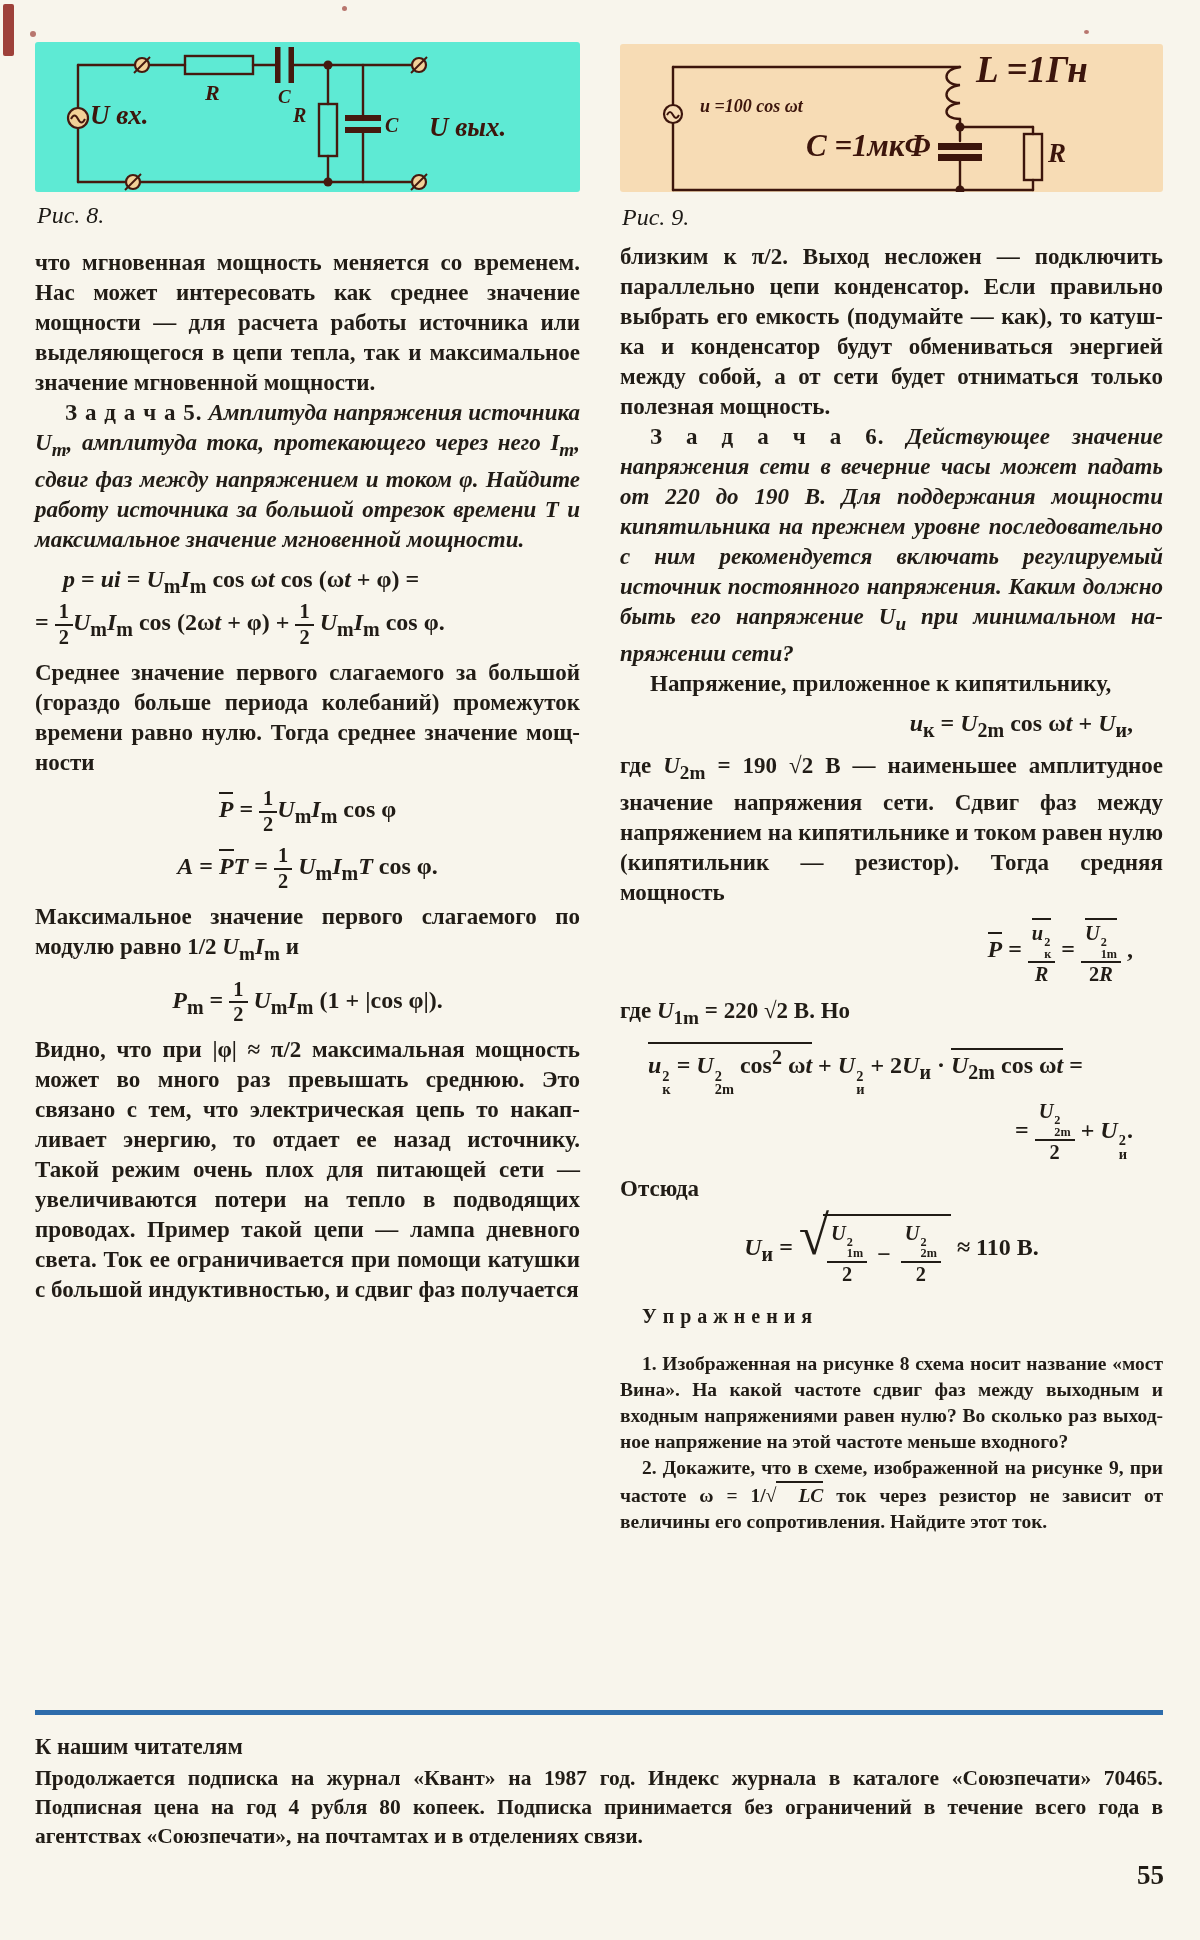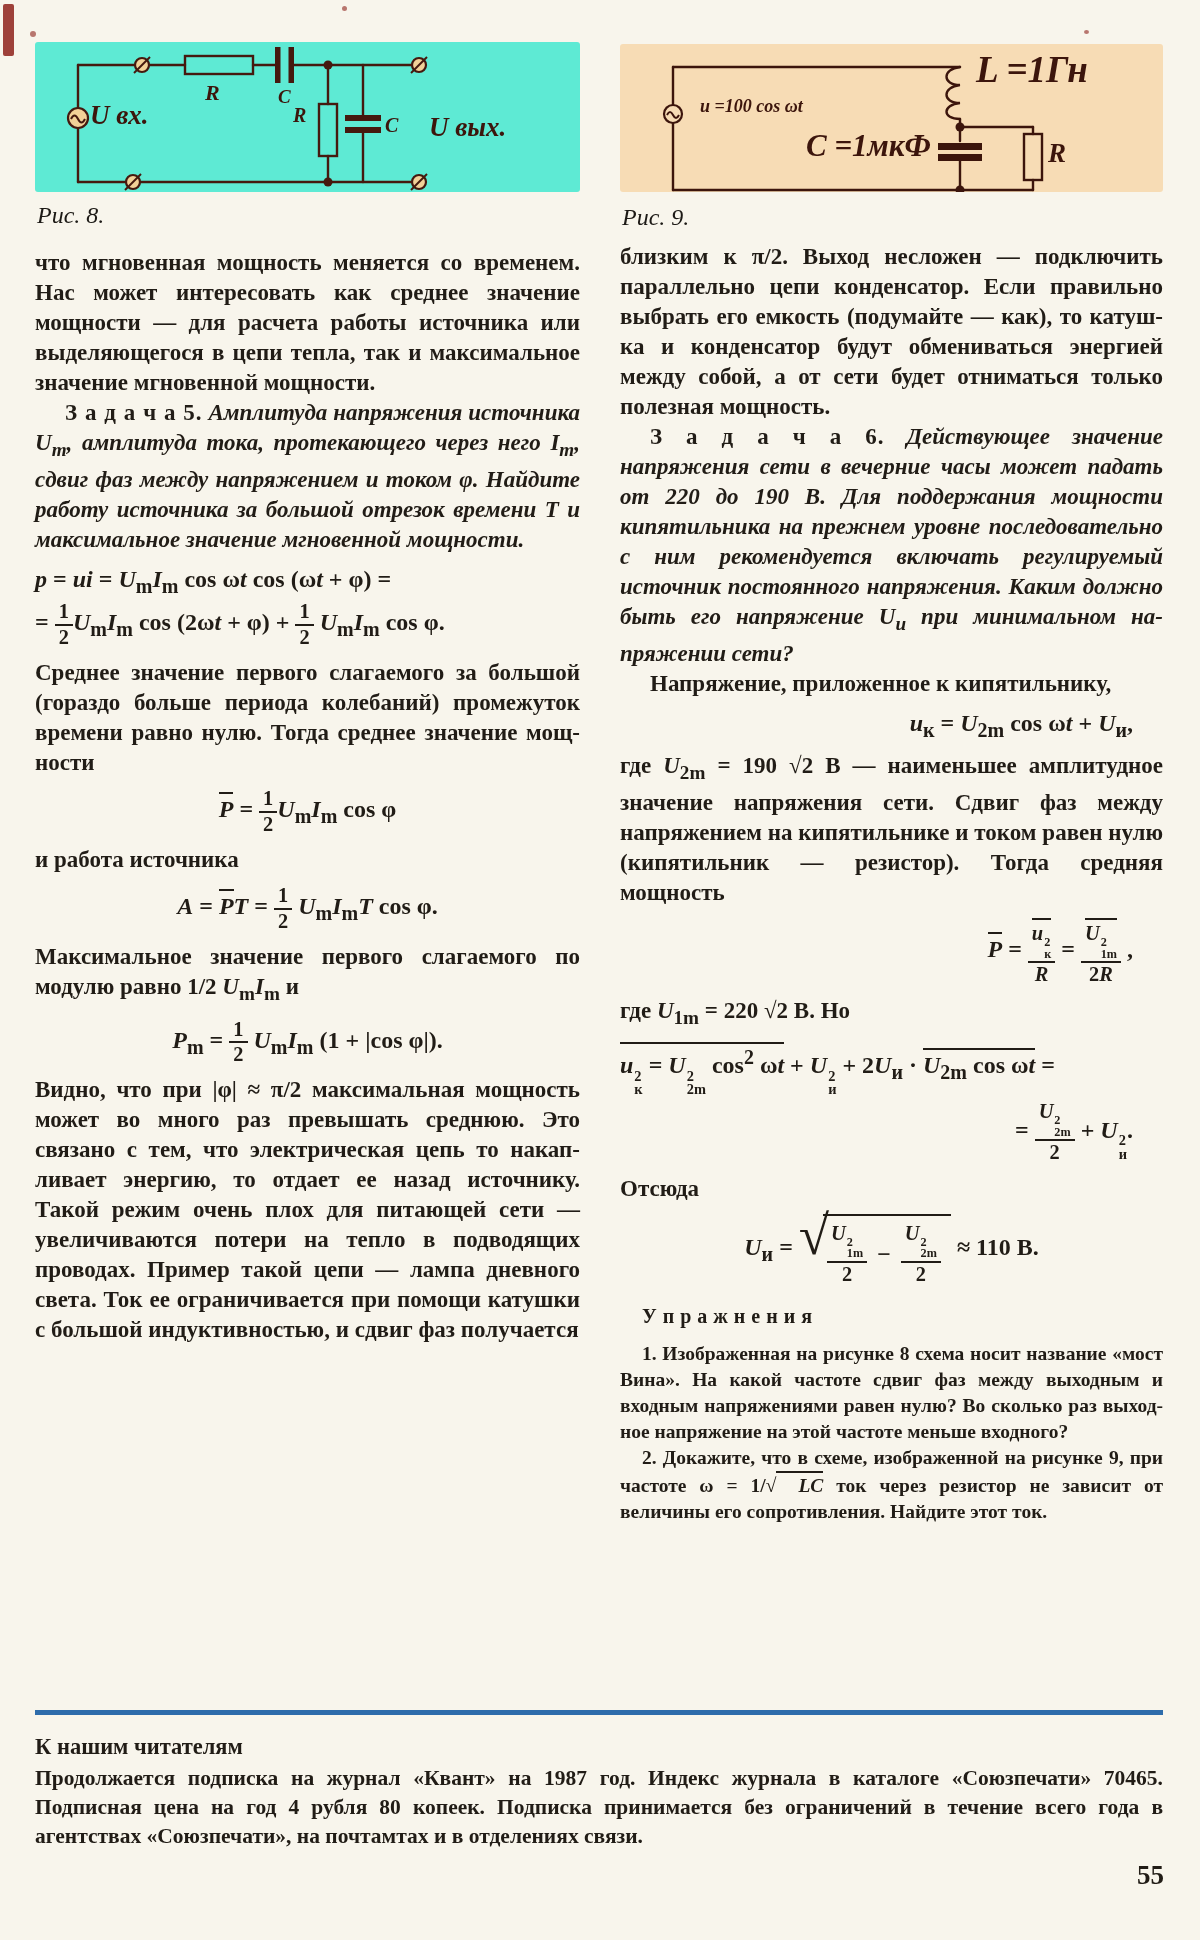--- a/index.html
+++ b/index.html
@@ -24,32 +24,32 @@
   #left-col  { left:35px;  top:248px; width:545px; }
   #right-col { left:620px; top:242px; width:543px; }
   .col p { margin:0; }
   .indent { text-indent:30px; }
   .it { font-style:italic; }
   .tlabel { letter-spacing:1px;font-family:Liberation Serif, serif; }
   
   .formula { font-size:24px; line-height:1.2; text-align:center; margin:10px 0; font-weight:bold; }
   .f-left { text-align:left; }
   .f-right { text-align:right; padding-right:30px; }
-  .tight-b { margin-bottom:2px; }
+  .tight-b { margin-bottom:2px;margin-left:28px; }
   .tight-t { margin-top:4px; }
   .fr { display:inline-block; vertical-align:middle; text-align:center; line-height:1.05; font-size:0.85em; }
   .fr > .t { display:block; border-bottom:2px solid currentColor; padding:0 4px 1px; }
   .fr > .b { display:block; padding-top:1px; }
   .avg { border-top:2px solid currentColor; display:inline-block; padding-top:2px; line-height:1.1; }
   .ss { display:inline-flex; flex-direction:column; align-items:flex-start; vertical-align:-0.5em; line-height:0.95; font-size:0.6em; margin-left:1px; }
   .sqrt { display:inline-flex; align-items:flex-start; vertical-align:middle; }
   .sq { font-size:2.3em; line-height:0.8; font-weight:normal; }
   .sqb { border-top:2.5px solid currentColor; padding:7px 10px 0 4px; margin-left:-6px; display:inline-flex; align-items:center; gap:10px; }
   
-  .ex-title { font-size:20px; margin:16px 0 10px; text-indent:22px; letter-spacing:0.5px; }
+  .ex-title { font-size:20px; margin:16px 0 20px; text-indent:22px; letter-spacing:0.5px; }
   .ex { font-size:19.5px; line-height:26px; }
   .ex p { text-indent:22px; margin:0; }
   
   #rule { position:absolute; left:35px; top:1710px; width:1128px; height:5px; background:#2e6cab; }
   #footer-head { position:absolute; left:35px; top:1734px; font-size:22.5px; font-weight:bold; }
   #footer-text { position:absolute; left:35px; top:1764px; width:1128px; font-size:21.5px; line-height:29px; font-weight:bold; text-align:justify; }
   #page-num { position:absolute; left:1080px; top:1860px; width:84px; text-align:right; font-size:27px; font-weight:bold; }
   
   .artifact { position:absolute; background:#8e211b; opacity:0.85; }
   #art-bar { left:3px; top:4px; width:11px; height:52px; border-radius:2px; }
@@ -149,21 +149,20 @@
   </div>
   <div class="caption" id="cap9">Рис. 9.</div>
 
   <div class="col" id="left-col">
     <p>что мгновенная мощность меняется со временем. Нас может интересовать как среднее значение мощности — для расчета работы источника или выде­ляющегося в цепи тепла, так и макси­мальное значение мгновенной мощ­ности.</p>
     <p class="indent"><span class="tlabel">З а д а ч а  5.</span> <span class="it">Амплитуда напряже­ния источника <i>U</i><sub>m</sub>, амплитуда тока, протекающего через него <i>I</i><sub>m</sub>, сдвиг фаз между напряжением и током φ. Найдите работу источника за большой отрезок времени <i>T</i> и максимальное значение мгновенной мощности.</span></p>
     <div class="formula f-left tight-b"><i>p</i> = <i>ui</i> = <i>U</i><sub>m</sub><i>I</i><sub>m</sub> cos ω<i>t</i> cos (ω<i>t</i> + φ) =</div>
     <div class="formula f-left tight-t">= <span class="fr"><span class="t">1</span><span class="b">2</span></span><i>U</i><sub>m</sub><i>I</i><sub>m</sub> cos (2ω<i>t</i> + φ) + <span class="fr"><span class="t">1</span><span class="b">2</span></span> <i>U</i><sub>m</sub><i>I</i><sub>m</sub> cos φ.</div>
     <p>Среднее значение первого слагаемого за большой (гораздо больше периода колебаний) промежуток времени рав­но нулю. Тогда среднее значение мощ­ности</p>
     <div class="formula"><span class="avg"><i>P</i></span> = <span class="fr"><span class="t">1</span><span class="b">2</span></span><i>U</i><sub>m</sub><i>I</i><sub>m</sub> cos φ</div>
-    <p>и работа источника</p>
     <div class="formula"><i>A</i> = <span class="avg"><i>P</i></span><i>T</i> = <span class="fr"><span class="t">1</span><span class="b">2</span></span> <i>U</i><sub>m</sub><i>I</i><sub>m</sub><i>T</i> cos φ.</div>
     <p>Максимальное значение первого сла­гаемого по модулю равно 1/2 <i>U</i><sub>m</sub><i>I</i><sub>m</sub> и</p>
     <div class="formula"><i>P</i><sub>m</sub> = <span class="fr"><span class="t">1</span><span class="b">2</span></span> <i>U</i><sub>m</sub><i>I</i><sub>m</sub> (1 + |cos φ|).</div>
     <p>Видно, что при |φ| ≈ π/2 максималь­ная мощность может во много раз превышать среднюю. Это связано с тем, что электрическая цепь то накап­ливает энергию, то отдает ее назад источнику. Такой режим очень плох для питающей сети — увеличиваются потери на тепло в подводящих прово­дах. Пример такой цепи — лампа дневного света. Ток ее ограничивается при помощи катушки с большой ин­дуктивностью, и сдвиг фаз получается</p>
   </div>
 
   <div class="col" id="right-col">
     <p>близким к π/2. Выход несложен — подключить параллельно цепи кон­денсатор. Если правильно выбрать его емкость (подумайте — как), то катуш­ка и конденсатор будут обмениваться энергией между собой, а от сети будет отниматься только полезная мощ­ность.</p>
     <p class="indent"><span class="tlabel">З а д а ч а  6.</span> <span class="it">Действующее значение напряжения сети в вечерние часы мо­жет падать от 220 до 190 В. Для под­держания мощности кипятильника на прежнем уровне последовательно с ним рекомендуется включать регули­руемый источник постоянного напря­жения. Каким должно быть его на­пряжение <i>U</i><sub>и</sub> при минимальном на­пряжении сети?</span></p>
     <p class="indent">Напряжение, приложенное к кипя­тильнику,</p>

